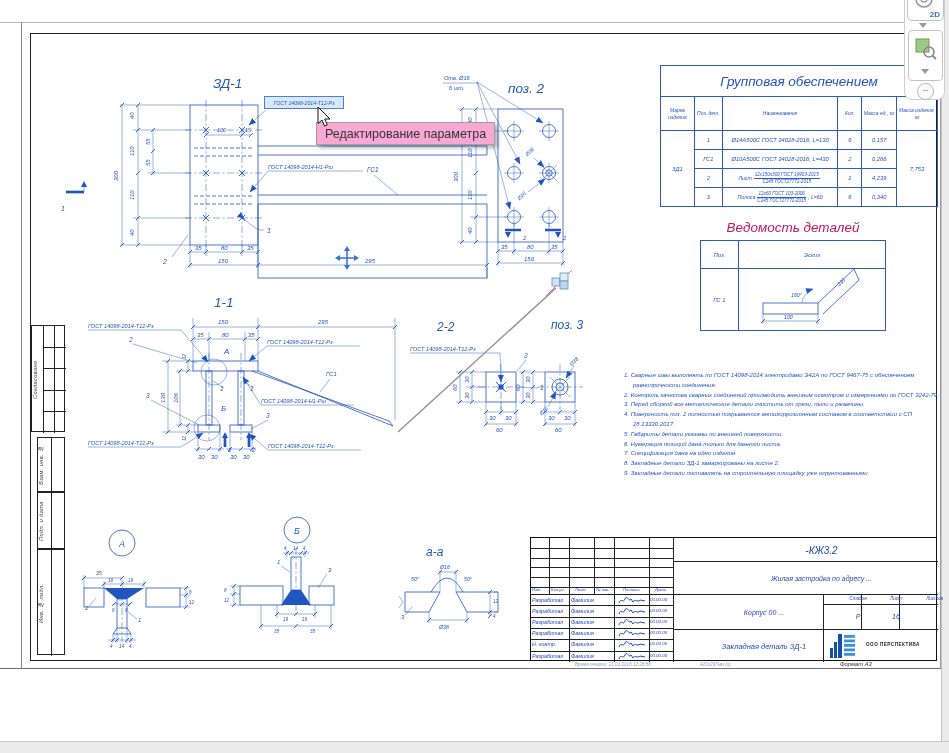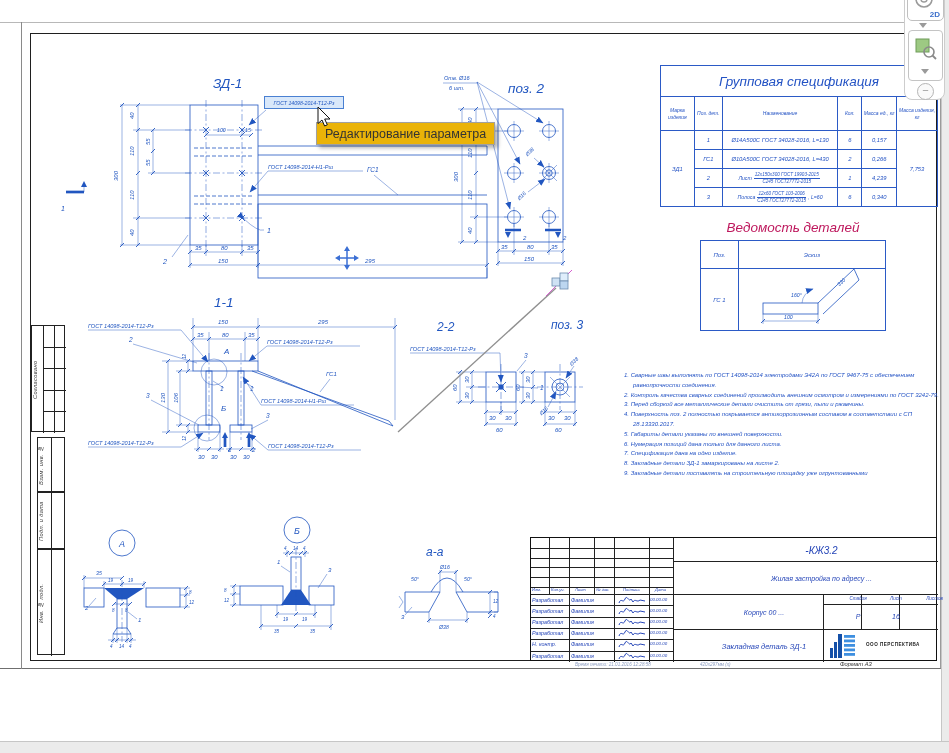--- a/index.html
+++ b/index.html
@@ -42,21 +42,21 @@
   svg.ovl .ln{stroke:#2156c0;stroke-width:.8;fill:none;}
   svg.ovl .thn{stroke:#2156c0;stroke-width:.45;fill:none;}
   svg.ovl .dsh{stroke:#2156c0;stroke-width:.5;fill:none;stroke-dasharray:7 2.5 2 2.5;}
   svg.ovl .thk{stroke:#2156c0;stroke-width:2.7;fill:none;}
   svg.ovl .tick{stroke:#2156c0;stroke-width:.9;fill:none;}
   svg.ovl .fb{fill:#2156c0;stroke:none;}
   svg.ovl text{fill:#2156c0;font-style:italic;font-family:"Liberation Sans",sans-serif;}
   .t45{font-size:4.6px}.t5{font-size:5.2px}.gl{font-size:5.6px}.t6{font-size:6px}.t65{font-size:6.5px}.t7{font-size:7px}.t8{font-size:8px}.t9{font-size:9px}.t12{font-size:12px}.t13{font-size:13.5px}
   
   .sel-param{left:264px;top:96px;width:80px;height:13px;background:#d9e8fa;border:1px solid #4a80d2;color:#2156c0;font-size:5.2px;font-style:italic;display:flex;align-items:center;justify-content:center;white-space:nowrap;}
-  .tooltip{left:316px;top:122px;height:23px;background:#eab308;border:1px solid #a0a0a0;box-shadow:3px 3px 4px rgba(0,0,0,.3);color:#333;font-size:12.5px;display:flex;align-items:center;padding:0 8px;white-space:nowrap;}
+  .tooltip{left:316px;top:122px;height:23px;background:#f9a8d4;border:1px solid #a0a0a0;box-shadow:3px 3px 4px rgba(0,0,0,.3);color:#333;font-size:12.5px;display:flex;align-items:center;padding:0 8px;white-space:nowrap;}
   
   .toolbar{left:904px;top:-15px;width:41px;height:115px;background:#fff;border:1px solid #cdcdcd;border-radius:8px;}
   .tb2d{position:absolute;left:2px;top:3px;width:35px;height:30px;border:1px solid #c0c0c0;border-radius:5px;background:#fff;}
   .tb2d .lbl{position:absolute;right:3px;bottom:1px;color:#3a6ecb;font-size:8px;font-weight:bold;margin-left:7px;}
   .chev{position:absolute;left:14px;width:0;height:0;border-left:4px solid transparent;border-right:4px solid transparent;border-top:5px solid #9a9a9a;}
   .tbpanel{position:absolute;left:3px;top:44px;width:33px;height:49px;border:1px solid #c4c4c4;border-radius:4px;background:#fff;}
   .tbminus{position:absolute;left:12px;top:97px;width:15px;height:15px;border:1px solid #b5b5b5;border-radius:50%;color:#9a9a9a;font-size:11px;line-height:13px;text-align:center;background:#fafafa;}
 </style>
 </head>
 <body>
@@ -524,21 +524,21 @@
   <colgroup>
         <col style="width:34px">
         <col style="width:28px">
         <col style="width:116px">
         <col style="width:24px">
         <col style="width:35px">
         <col style="width:41px">
       </colgroup>
   <tbody>
         <tr>
-          <td class="cap" colspan="6">Групповая спецификация</td>
+          <td class="cap" colspan="6">Групповая обеспечением</td>
         </tr>
   <tr>
     <th class="hd">Марка изделия</th>
     <th class="hd">Поз. дет.</th>
     <th class="hd">Наименование</th>
     <th class="hd">Кол.</th>
     <th class="hd">Масса ед., кг</th>
     <th class="hd">Масса изделия, кг</th>
   </tr>
   <tr class="dr">

